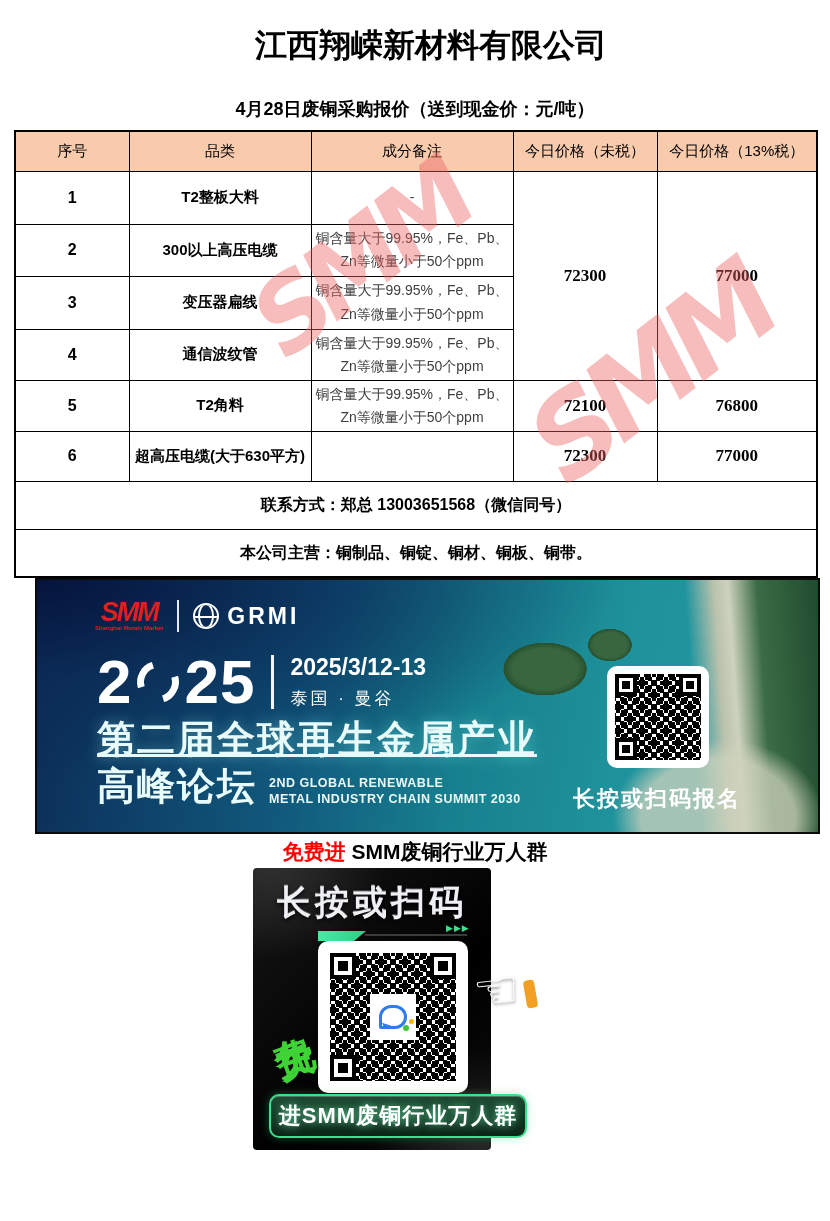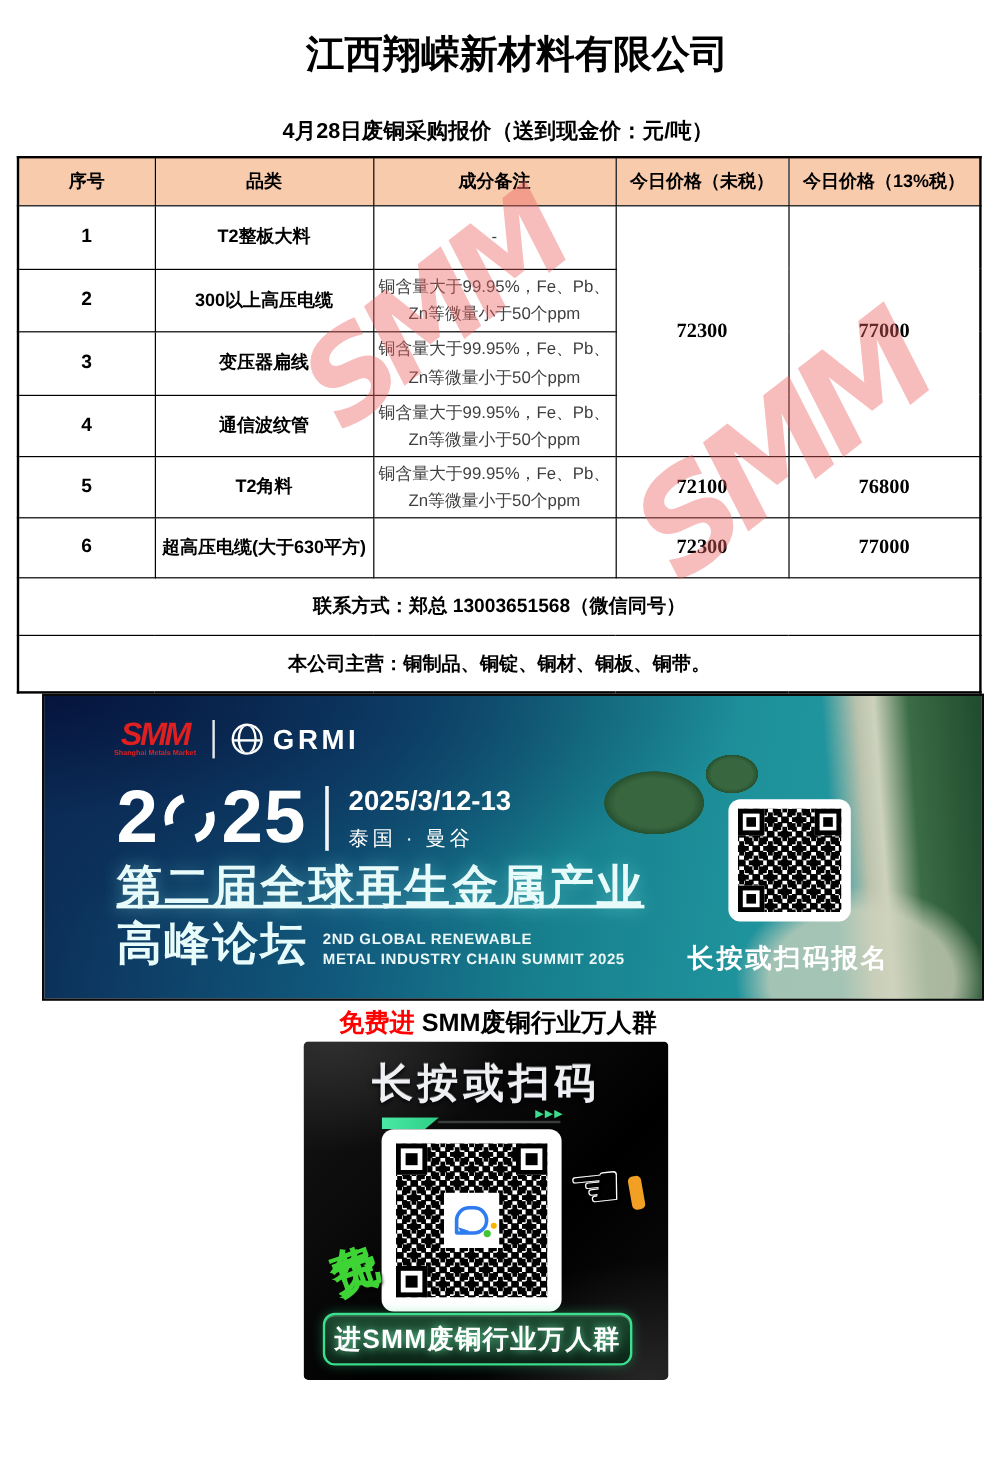--- a/index.html
+++ b/index.html
@@ -10,21 +10,21 @@
   
   .doc-title { position:absolute; top:24px; left:0; width:100%; text-align:center;
     font-size:32px; font-weight:800;padding-left:32px; }
   .doc-subtitle { position:absolute; top:97px; left:0; width:100%; text-align:center;
     font-size:18px; font-weight:700; }
 
   
   .quote-table { position:absolute; left:14px; top:130px; width:802px;
     border-collapse:collapse; table-layout:fixed; border:2px solid #000; }
   .quote-table th, .quote-table td { border:1px solid #000; text-align:center; vertical-align:middle; overflow:hidden; }
-  .quote-table th { height:40px; background:var(--table_header_bg,#F8CBAD); font-size:15px; font-weight:700;margin-left:16px; }
+  .quote-table th { height:40px; background:var(--table_header_bg,#F8CBAD); font-size:15px; font-weight:400;margin-left:16px; }
   tr.h53{height:53px} tr.h52{height:52px} tr.h50{height:50px} tr.h49{height:49px} tr.h48{height:48px}
   .no-cell { font-weight:700; font-size:16px; }
   .cat-cell { font-weight:700; font-size:15px; }
   .note-cell { font-size:14px; color:#3F3F3F; line-height:1.65; padding:2px 4px; }
   .price-cell { font-family:"Liberation Serif", serif; font-weight:700; font-size:17px; }
   .span-cell { font-weight:700; font-size:16px; white-space:pre; }
 
   
   .wm { position:absolute; font-family:"DejaVu Sans", sans-serif; font-weight:900; font-style:italic;
     color:var(--watermark_pink, rgba(235,95,95,0.42)); letter-spacing:-0.1em;
@@ -92,21 +92,21 @@
   .f.tl{ top:0; left:0; } .f.tr{ top:0; right:0; } .f.bl{ bottom:0; left:0; }
   .banner-qr .f { width:22px; height:22px; border-width:4px; }
   .banner-qr .f::after { inset:3px; }
 
   
   .promo { position:absolute; top:838px; left:0; width:100%; text-align:center;
     font-size:21px; font-weight:800; white-space:pre; }
   .promo-hl { color:var(--promo_red,#FF0000); }
 
   
-  .qr-card { position:absolute; left:253px; top:868px; width:304px; height:282px; border-radius:4px;
+  .qr-card { position:absolute; left:253px; top:868px; width:238px; height:282px; border-radius:4px;
     background:
       radial-gradient(120% 80% at 8% 0%, #2f2f2f 0%, rgba(20,20,20,0) 40%),
       radial-gradient(100% 80% at 95% 100%, #262626 0%, rgba(10,10,10,0) 45%),
       linear-gradient(135deg,#161616,#000 60%,#0c0c0c); }
   .card-headline { position:absolute; top:12px; left:0; width:100%; text-align:center;
     font-size:34px; font-weight:900; color:#eef0f4; letter-spacing:4px;
     text-shadow:0 2px 4px rgba(0,0,0,.95), 0 -1px 0 #777; }
   .tab { position:absolute; left:65px; top:63px; width:48px; height:10px;
     background:linear-gradient(90deg,#49e9a4,#2ccf86);
     clip-path:polygon(0 0,100% 0,75% 100%,0 100%); }
@@ -249,21 +249,21 @@
         <span class="date">2025/3/12-13</span>
         <span class="venue">泰国 · 曼谷</span>
       </div>
     </div>
 
     <div class="head-cn1">第二届全球再生金属产业</div>
     <div class="head-row2">
       <span class="head-cn2">高峰论坛</span>
       <span class="head-en">
         <span>2ND GLOBAL RENEWABLE</span><br>
-        <span>METAL INDUSTRY CHAIN SUMMIT 2025</span>
+        <span>METAL INDUSTRY CHAIN SUMMIT 2030</span>
       </span>
     </div>
 
     <div class="banner-qr">
       <div class="qrp">
         <span class="f tl"></span>
         <span class="f tr"></span>
         <span class="f bl"></span>
       </div>
     </div>

